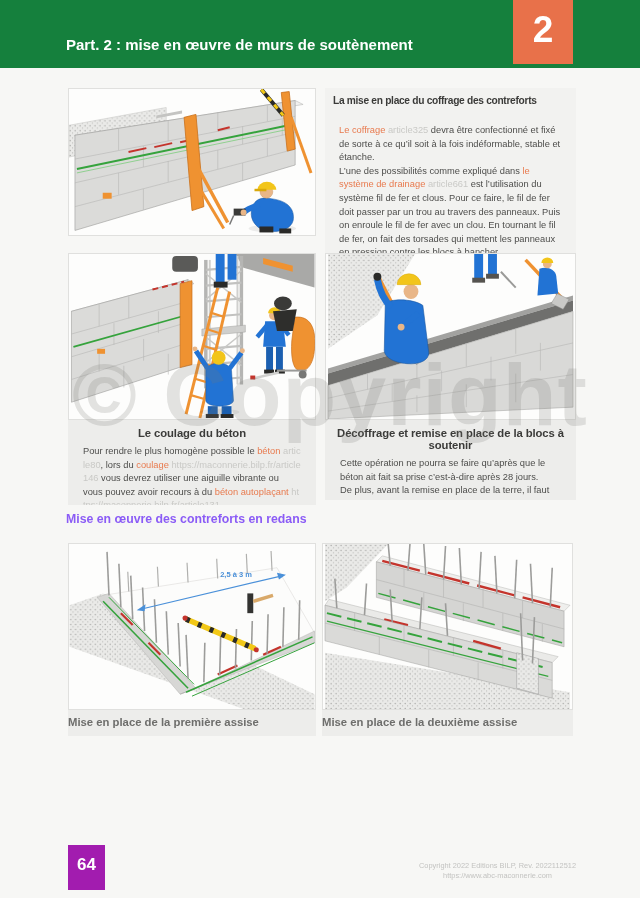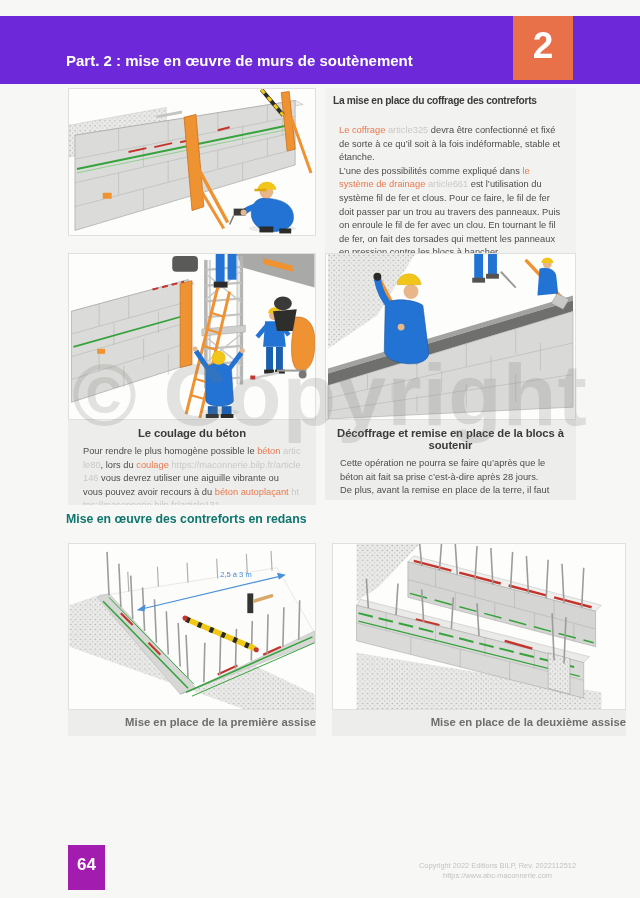--- a/index.html
+++ b/index.html
@@ -1,20 +1,20 @@
 <!DOCTYPE html>
 <html><head>
 <meta charset="utf-8">
 <style>
   html,body{margin:0;padding:0}
   body{width:640px;height:898px;position:relative;background:#f7f7f5;
        font-family:"Liberation Sans",sans-serif;overflow:hidden}
 
   
-  .hdr{position:absolute;left:0;top:16px;width:640px;height:68px;background:#6d28d9}
+  .hdr{position:absolute;left:0;top:0;width:640px;height:68px;background:#15803d}
   .hdr-title{position:absolute;left:66px;top:36px;font-size:15px;font-weight:bold;color:#fff;white-space:nowrap}
   .chapter{position:absolute;left:513px;top:0;width:60px;height:64px;background:#e8714a;
            color:#fff;font-size:37px;font-weight:bold;text-align:center;line-height:60px}
 
   
   figure{margin:0}
   svg{display:block;width:100%;height:100%}
   .imgbox{background:#fdfdfc;border:1px solid #e0e0de;box-sizing:border-box}
 
   
@@ -28,30 +28,30 @@
 
   
   .card{position:absolute;top:253px;background:#ededeb;overflow:hidden;box-sizing:border-box}
   .cA{left:68px;width:248px;height:252px}
   .cB{left:325px;width:251px;height:247px}
   .cimg{width:100%;height:167px;position:relative}
   .c-head{margin:7px 6px 4px;text-align:center;font-size:11.3px;letter-spacing:-0.1px;color:#3b3b39}
   .card p{padding:0 9px 8px}
 
   
-  .sec{position:absolute;left:66px;top:512px;margin:0;font-size:12.3px;color:#0f766e}
+  .sec{position:absolute;left:66px;top:512px;margin:0;font-size:12.3px;color:#8b5cf6}
 
   
   .card3{position:absolute;top:543px;background:#ededeb}
   .c3A{left:68px;width:248px}
-  .c3B{left:332px;width:294px}
+  .c3B{left:322px;width:251px}
   .card3 .cimg{height:167px}
-  .cap{height:26px;line-height:25px;text-align:right;font-weight:bold;font-size:11.3px;color:#6e6e6c}
+  .cap{height:26px;line-height:25px;text-align:left;font-weight:bold;font-size:11.3px;color:#6e6e6c}
   .dim{position:absolute;left:128px;top:26px;width:78px;text-align:center;
-       font-size:7.5px;font-weight:normal;color:#4a90d9}
+       font-size:7.5px;font-weight:bold;color:#4a90d9}
 
   
   .wm{position:absolute;left:0;top:0;width:640px;height:898px;pointer-events:none;z-index:9}
   .wm1{position:absolute;left:72px;top:344px;font-size:88px;font-weight:bold;
        color:rgba(120,120,117,0.20);white-space:nowrap;letter-spacing:1px}
   .wm2{position:absolute;left:68px;top:430px;font-size:88px;font-weight:bold;
        color:rgba(120,120,117,0.20);letter-spacing:6px}
 
   
   .pnum{position:absolute;left:68px;top:845px;width:37px;height:45px;background:#a21caf;

